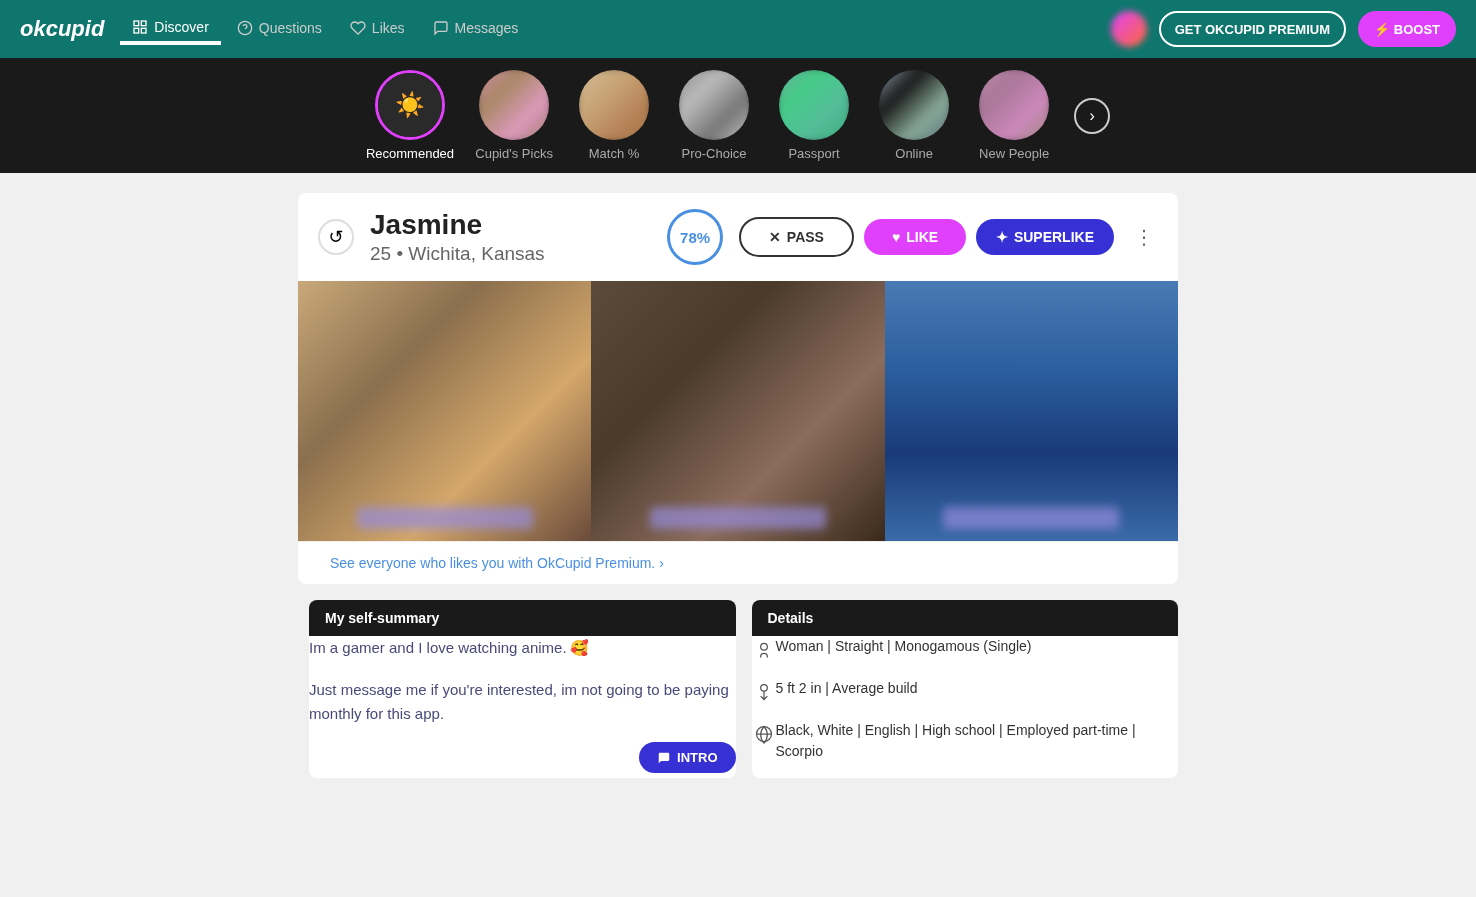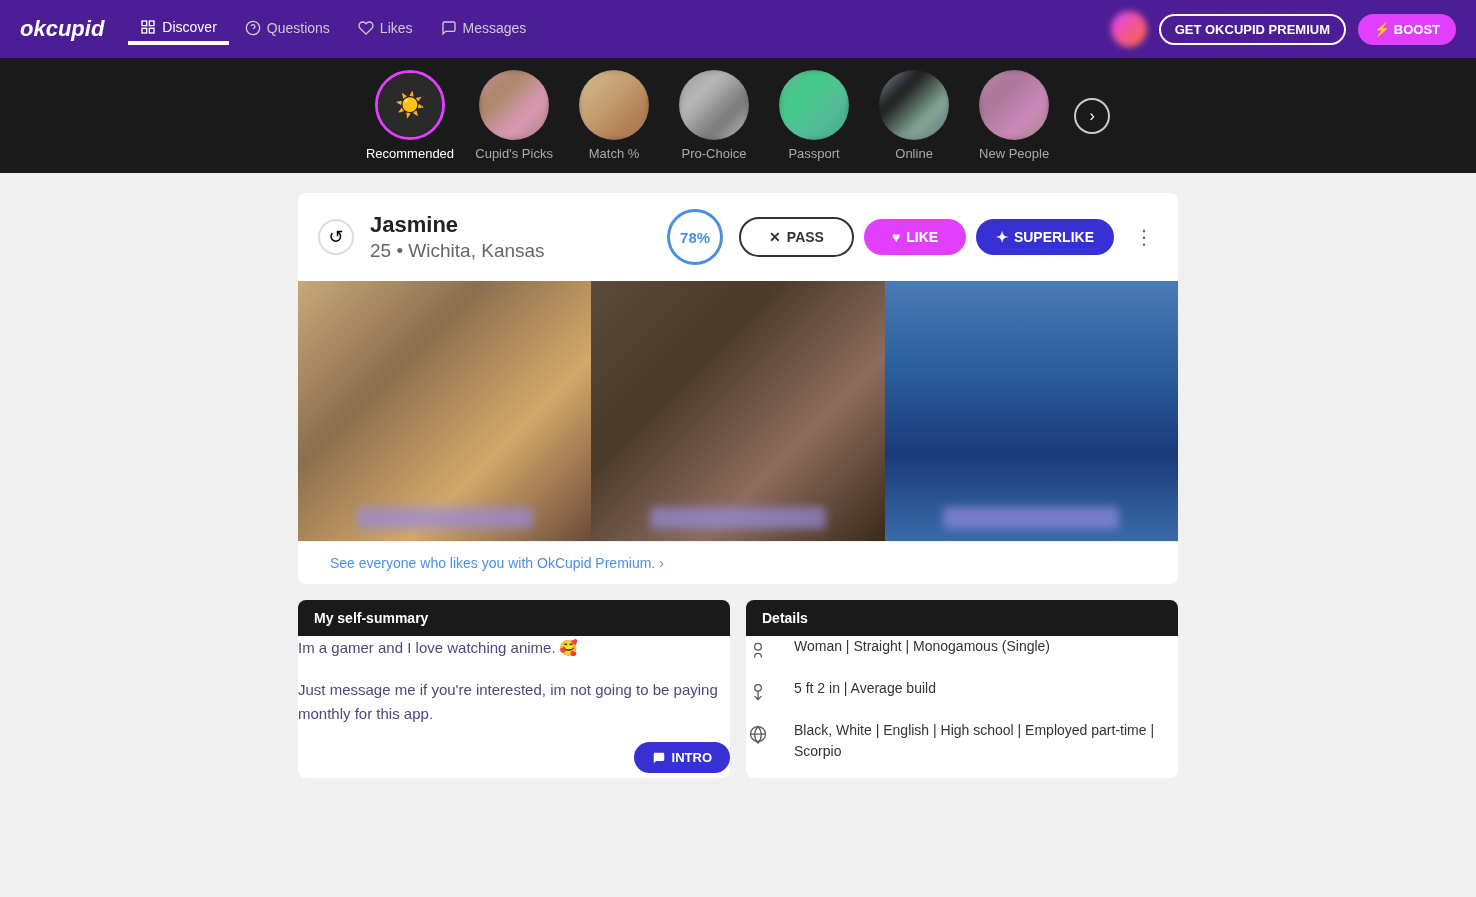--- a/index.html
+++ b/index.html
@@ -1,25 +1,25 @@
 <!DOCTYPE html>
 <html><head>
   <meta charset="utf-8">
   <style>
     * { box-sizing: border-box; margin: 0; padding: 0; }
     body { font-family: -apple-system, BlinkMacSystemFont, 'Segoe UI', sans-serif; background: #f0f0f0; }
 
     
     .top-nav {
-      background: #4c1d95;
+      background: #0f766e;
       display: flex;
       align-items: center;
       padding: 0 20px;
       height: 58px;
-      gap: 8px;
+      gap: 0;
     }
     .logo {
       color: white;
       font-size: 22px;
       font-weight: bold;
       margin-right: 16px;
       font-style: italic;
     }
     .nav-items {
       display: flex;
@@ -36,21 +36,20 @@
       cursor: pointer;
       font-size: 14px;
       border-bottom: 2px solid transparent;
     }
     .nav-item.active {
       color: white;
       border-bottom: 4px solid #ffffff;
     }
     .nav-right {
       display: flex;
-      align-items: center;
       gap: 12px;
       margin-left: auto;
       padding-left: 16px;
     }
     .avatar-placeholder {
       width: 36px;
       height: 36px;
       border-radius: 50%;
       background: linear-gradient(135deg, #e040fb, #ff6b35);
       filter: blur(3px);
@@ -170,21 +169,21 @@
       background: white;
       cursor: pointer;
       display: flex;
       align-items: center;
       justify-content: center;
       font-size: 18px;
       position: absolute;
       left: -50px;
     }
     .profile-name-section { flex: 1; }
-    .profile-name { font-size: 22px; font-weight: bold; color: #222; }
+    .profile-name { font-size: 28px; font-weight: bold; color: #222; }
     .profile-meta { color: #666; font-size: 19px; margin-top: 2px; }
     .match-circle {
       width: 56px;
       height: 56px;
       border-radius: 50%;
       border: 3px solid #4a90e2;
       display: flex;
       align-items: center;
       justify-content: center;
       font-weight: bold;
@@ -282,20 +281,21 @@
       color: #4a90e2;
       font-size: 14px;
       cursor: pointer;
     }
 
     
     .lower-grid {
       display: grid;
       grid-template-columns: 1fr 1fr;
       gap: 16px;
+      margin-left: 11px;
     }
     .section-card {
       background: white;
       border-radius: 8px;
       overflow: hidden;
     }
     .section-header {
       background: #1a1a1a;
       color: white;
       padding: 10px 16px;
@@ -321,21 +321,21 @@
       cursor: pointer;
       display: flex;
       align-items: center;
       gap: 6px;
       margin-top: 16px;
       margin-left: auto;
     }
     .detail-row {
       display: flex;
       align-items: flex-start;
-      gap: 24px;
+      gap: 0;
       margin-bottom: 16px;
     }
     .detail-icon {
       width: 24px;
       height: 24px;
       flex-shrink: 0;
       display: flex;
       align-items: center;
       justify-content: center;
       font-size: 16px;

